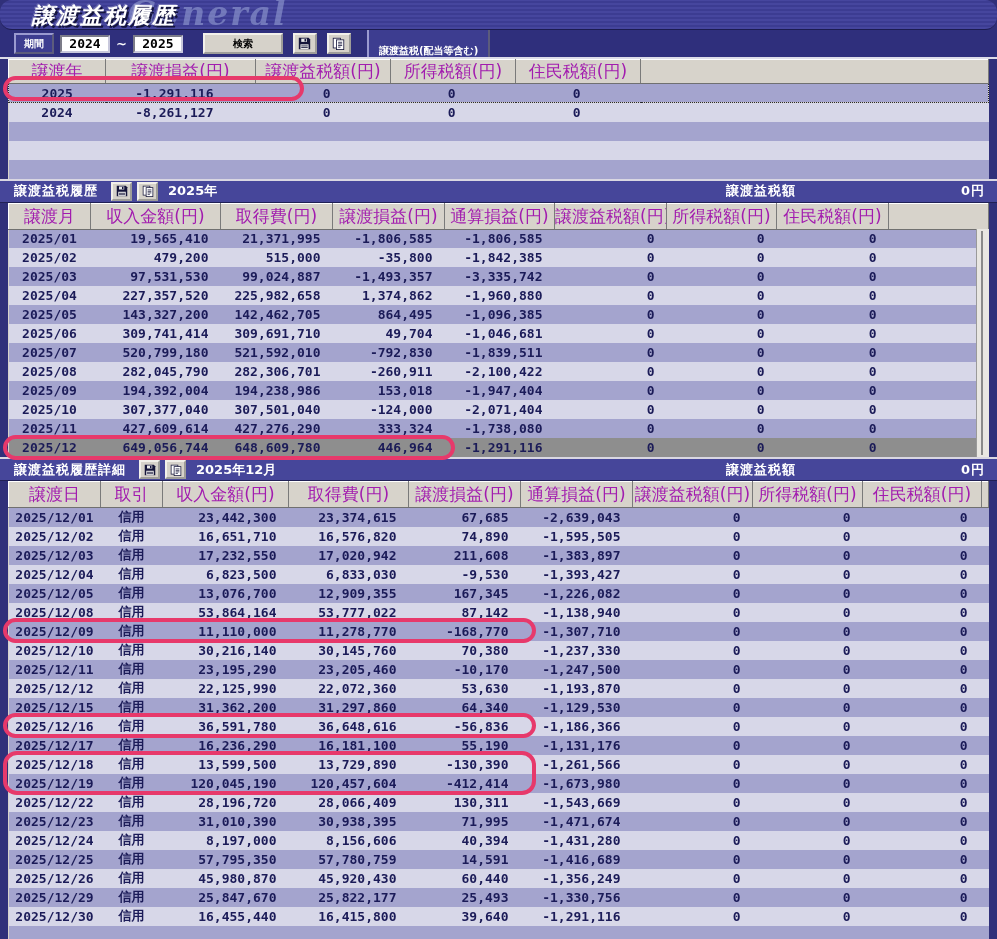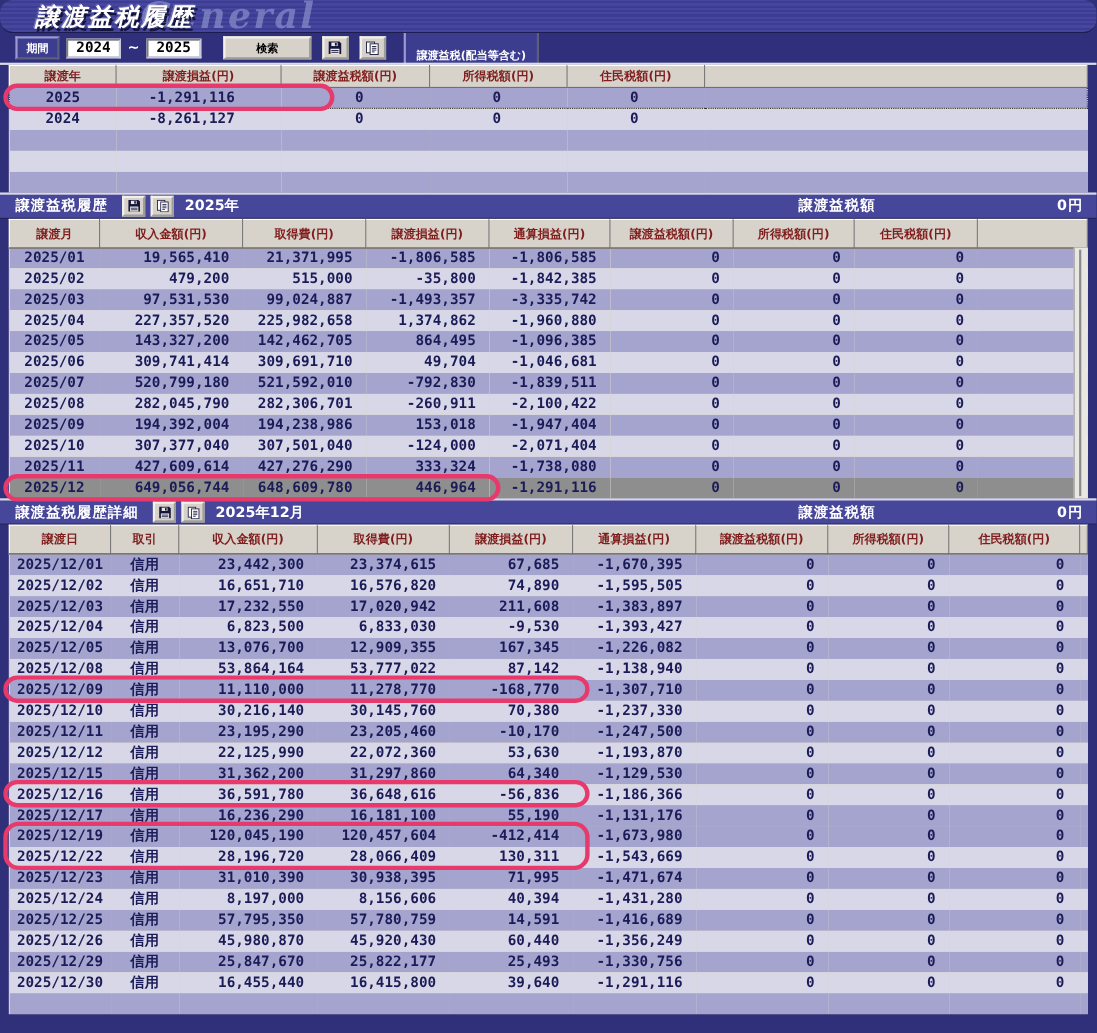--- a/index.html
+++ b/index.html
@@ -41,21 +41,21 @@
   .secbar .btn.icon { width: 21px; height: 19px; margin-left: 5px; }
   .sec-title { margin-right: 8px; letter-spacing: 1px; }
   .sec-period { margin-left: 10px; }
   .sec-taxlabel { margin-left: auto; margin-right: 165px; letter-spacing: 1px; }
   .sec-taxvalue { letter-spacing: 1px; }
 
   
   .tbl-wrap { position: relative; padding: 0 8px; flex: none; }
   .annual-wrap { border-top: 2px solid #dcdce8; }
   table { border-collapse: collapse; table-layout: fixed; width: 981px; background: #d6d2ca; }
-  th { background: var(--header-cell,#d7d3cb); color: #7f1d1d; font-size: 11px; font-weight: bold;
+  th { background: var(--header-cell,#d7d3cb); color: #a21caf; font-size: 17px; font-weight: normal;
     border: 1px solid; border-color: #ffffff #7a7a7a #707070 #ffffff; white-space: nowrap;
     overflow: hidden; }
   td { height: 19px; font-size: 13px; font-weight: bold; color: var(--text,#1b1b58);
     font-family: "DejaVu Sans Mono", "DejaVu Sans", monospace; white-space: nowrap;
     overflow: hidden; }
   tr.medium td { background: var(--row-medium,#a4a4ce); }
   tr.light td  { background: var(--row-light,#d7d7e8); }
   tr.selected td { background: var(--selected-row,#8e8e8e); }
   tr.focused td { border-top: 1px dotted #2a2a2a; border-bottom: 1px dotted #2a2a2a; }
   tr.focused td:first-child { border-left: 1px dotted #2a2a2a; }
@@ -431,21 +431,21 @@
             <th style="height: 26px;"></th>
           </tr>
         </thead>
         <tbody>
           <tr class="medium">
             <td class="c">2025/12/01</td>
             <td class="c">信用</td>
             <td class="r">23,442,300</td>
             <td class="r">23,374,615</td>
             <td class="r">67,685</td>
-            <td class="r">-1,670,395</td>
+            <td class="r">-2,639,043</td>
             <td class="r">0</td>
             <td class="r">0</td>
             <td class="r14">0</td>
             <td></td>
           </tr>
           <tr class="light">
             <td class="c">2025/12/02</td>
             <td class="c">信用</td>
             <td class="r">16,651,710</td>
             <td class="r">16,576,820</td>
@@ -576,20 +576,32 @@
             <td class="r14">0</td>
             <td></td>
           </tr>
           <tr class="medium">
             <td class="c">2025/12/17</td>
             <td class="c">信用</td>
             <td class="r">16,236,290</td>
             <td class="r">16,181,100</td>
             <td class="r">55,190</td>
             <td class="r">-1,131,176</td>
+            <td class="r">0</td>
+            <td class="r">0</td>
+            <td class="r14">0</td>
+            <td></td>
+          </tr>
+          <tr class="light">
+            <td class="c">2025/12/18</td>
+            <td class="c">信用</td>
+            <td class="r">13,599,500</td>
+            <td class="r">13,729,890</td>
+            <td class="r">-130,390</td>
+            <td class="r">-1,261,566</td>
             <td class="r">0</td>
             <td class="r">0</td>
             <td class="r14">0</td>
             <td></td>
           </tr>
           <tr class="medium">
             <td class="c">2025/12/19</td>
             <td class="c">信用</td>
             <td class="r">120,045,190</td>
             <td class="r">120,457,604</td>

